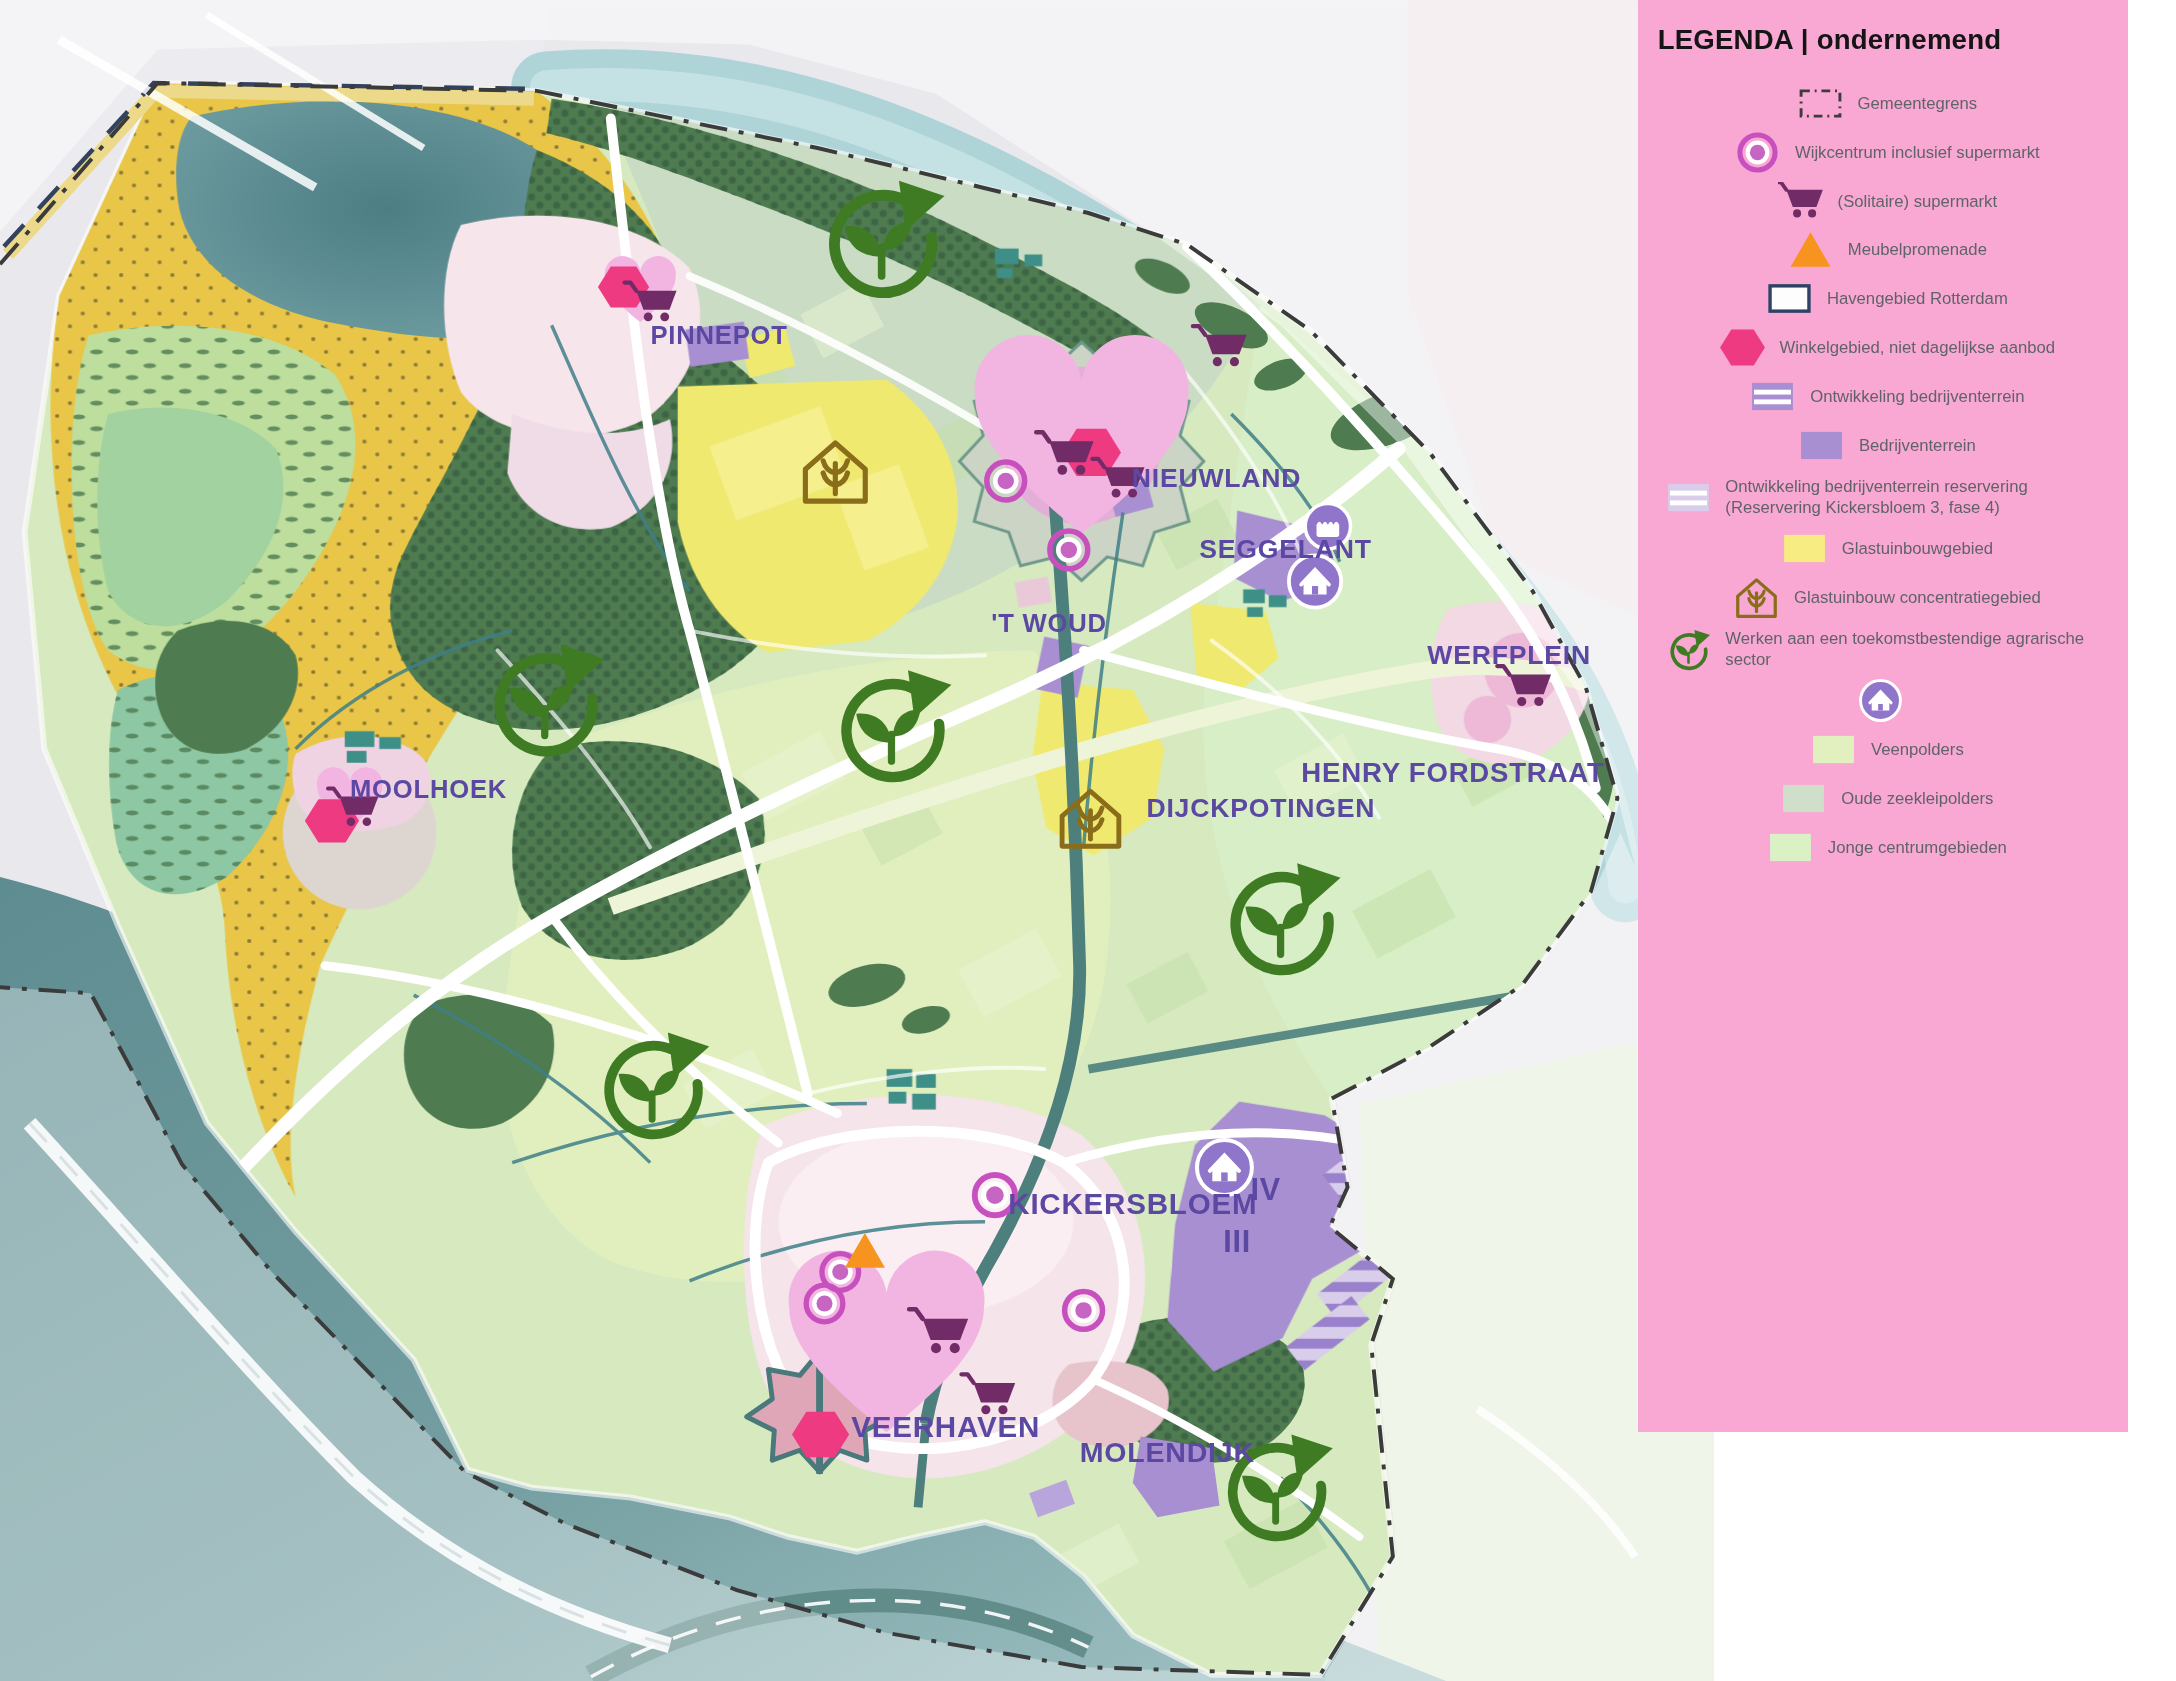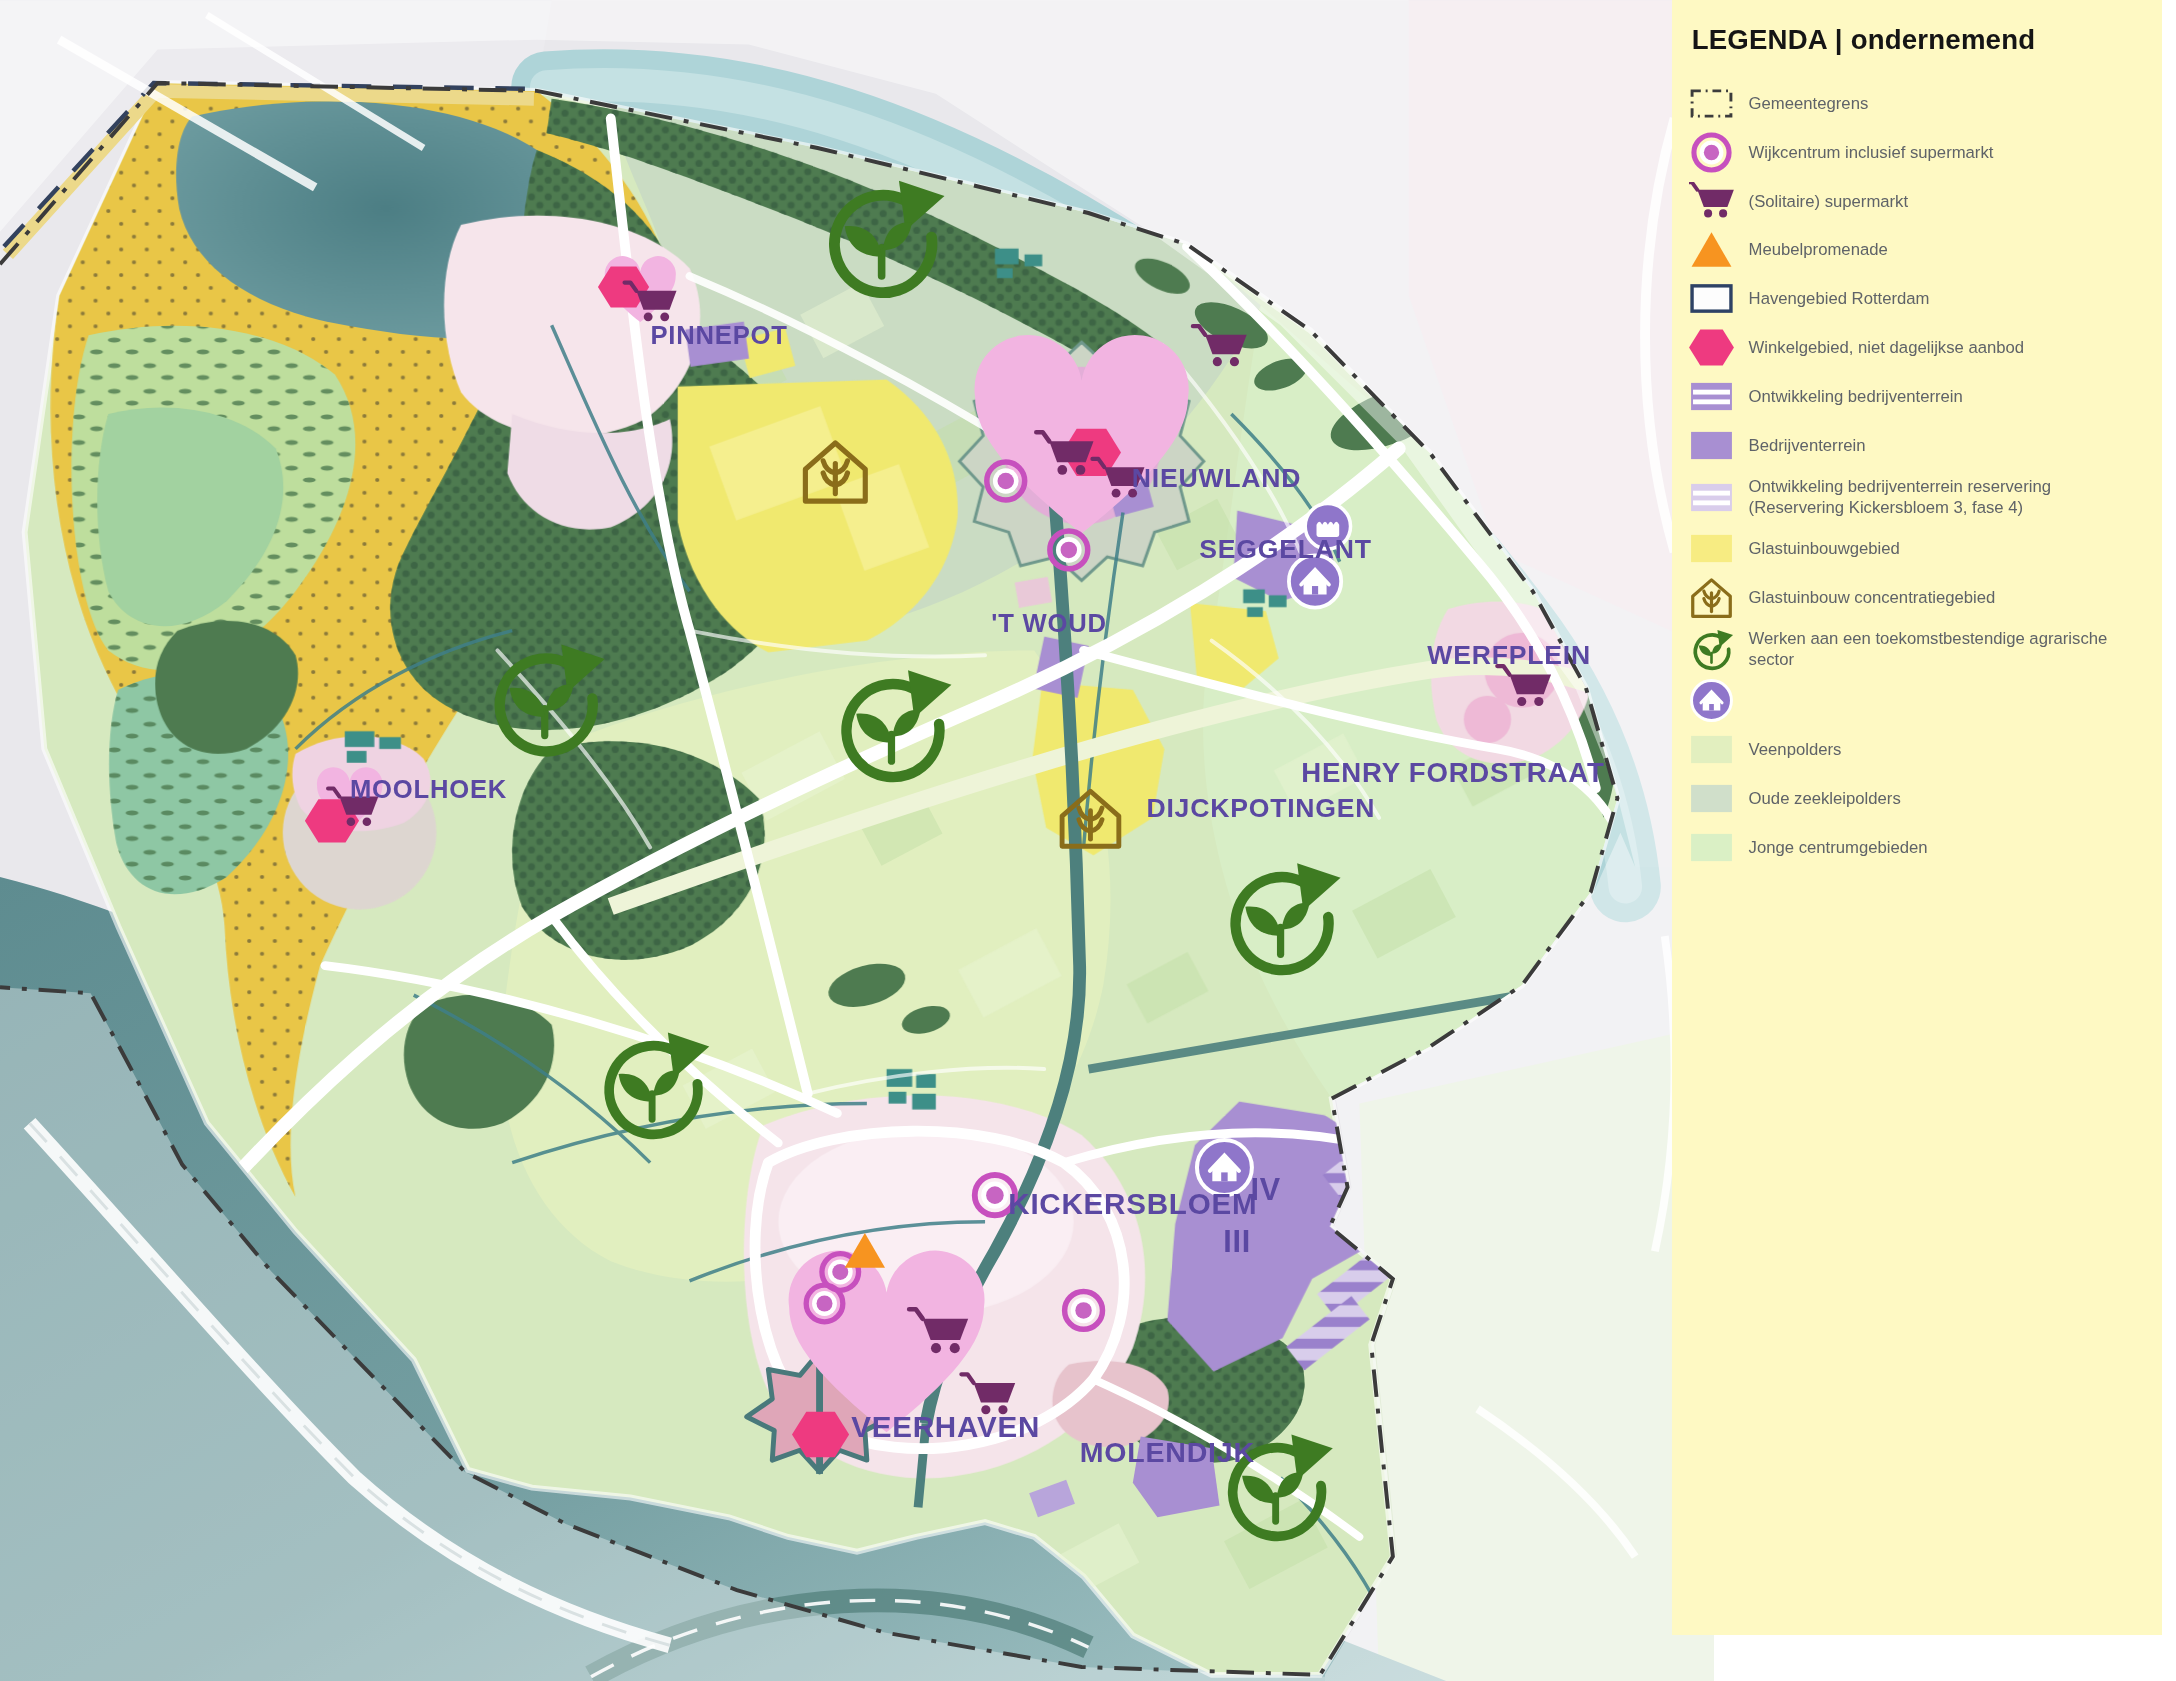--- a/index.html
+++ b/index.html
@@ -1,22 +1,22 @@
 <!DOCTYPE html>
 <html><head>
 <meta charset="utf-8">
 <style>
   html,body{margin:0;padding:0;background:#ffffff;font-family:"Liberation Sans",sans-serif;}
   #stage{position:relative;width:2176px;height:1682px;overflow:hidden;background:#fff;}
   #mapsvg{position:absolute;left:0;top:0;}
   .maplabel{font-family:"Liberation Sans",sans-serif;font-weight:700;fill:#5b48a2;letter-spacing:.8px;text-anchor:middle;}
   
-  #legend{position:absolute;left:1672px;top:0;width:490px;height:1635px;background:#fef9c3;box-sizing:border-box;padding:15.8px 7.9px 0 15.8px;}
+  #legend{position:absolute;left:1638px;top:0;width:490px;height:1432px;background:#f9a8d4;box-sizing:border-box;padding:15.8px 7.9px 0 15.8px;}
   #legend-title{font-size:27.6px;font-weight:700;color:#151515;margin:7.9px 0 29.6px 3.9px;letter-spacing:0.2px;}
-  .lrow{display:flex;align-items:center;margin-bottom:11.8px;min-height:35px;}
+  .lrow{display:flex;align-items:center;margin-bottom:11.8px;min-height:35px;justify-content:center;}
   .lic{width:47px;height:37px;flex:0 0 47px;display:flex;align-items:center;justify-content:center;margin-right:13.8px;}
   .llab{font-size:16.7px;line-height:1.28;color:#5f6368;max-width:384px;}
   .sw{display:block;}
   .heart-fill{fill:#f2b4e1;}
 </style>
 </head>
 <body>
 <div id="stage">
 
 <svg id="mapsvg" width="2176" height="1682" viewBox="0 0 2209 1707" xmlns="http://www.w3.org/2000/svg">

